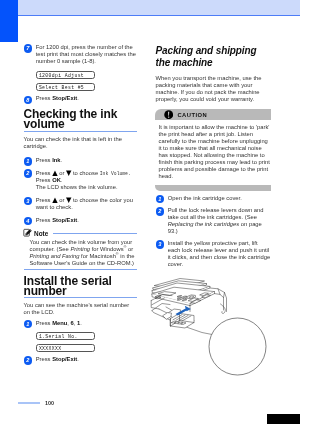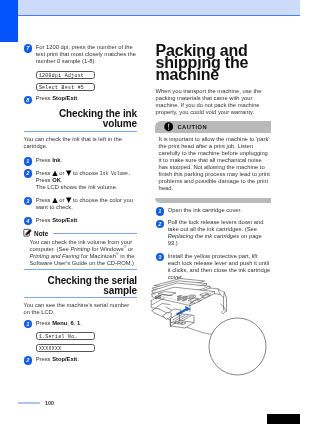--- a/index.html
+++ b/index.html
@@ -27,22 +27,22 @@
   .i{font-style:italic;}
   .sup{font-size:0.66em;vertical-align:super;line-height:0;}
   .tri{font-size:1.3em;color:#000;font-family:"DejaVu Sans",sans-serif;}
   .tri{font-size:1.22em;color:#000;font-family:"DejaVu Sans",sans-serif;}
 
   .lcd{border:0.75px solid #555;border-radius:2.6px;height:8px;
        margin:0 0 4.2px 12.2px;width:59px;
        font-family:"Liberation Mono",monospace;font-size:4.75px;line-height:8.2px;letter-spacing:0.38px;
        color:#1a1a1a;padding-left:2.2px;box-sizing:border-box;overflow:hidden;white-space:nowrap;}
 
-  .h1{font-size:16px;font-weight:bold;color:#111;line-height:12.4px;margin:0;letter-spacing:-0.012em;}
-  .h2{font-size:10px;font-weight:bold;color:#111;line-height:10px;margin:0;letter-spacing:-0.012em;text-align:right;}
+  .h1{font-size:10px;font-weight:bold;color:#111;line-height:12.4px;margin:0;letter-spacing:-0.012em;font-style:italic;}
+  .h2{font-size:12px;font-weight:bold;color:#111;line-height:10px;margin:0;letter-spacing:-0.012em;}
   .hrule{height:0.85px;background:#7fa5ef;margin-top:1.2px;}
 
   .note{margin-top:4.5px;}
   .notehdr{display:flex;align-items:center;height:8.5px;}
   .noteicon{width:9.5px;height:9.5px;flex:0 0 auto;margin-left:-0.5px;}
   .notelbl{font-size:6.4px;font-weight:bold;color:#111;margin-left:1.6px;}
   .noterule{flex:1 1 auto;height:0.75px;background:#7fa5ef;margin-left:4.5px;}
   .notebody{font-size:5.8px;line-height:7px;color:#333;padding:1.6px 0 2px 6px;}
   .notefoot{height:0.75px;background:#7fa5ef;}
 
@@ -118,21 +118,21 @@
           <path d="M7.2 23.6 L10.4 22.1" stroke="#ffffff" stroke-width="0.9"></path>
         </svg>
         <div class="notelbl">Note</div>
         <div class="noterule"></div>
       </div>
       <div class="notebody" id="noteBody"><span>You can check the ink volume from your computer. (See </span><span class="i">Printing</span><span> for Windows</span><span class="sup">®</span><span> or </span><span class="i">Printing and Faxing</span><span> for Macintosh</span><span class="sup">®</span><span> in the Software User's Guide on the CD-ROM.)</span></div>
       <div class="notefoot"></div>
     </div>
 
 
-    <h2 class="h2" style="margin-top:6.5px;">Checking the serial sample</h2>
+    <h2 class="h2" style="margin-top:6.5px;">Install the serial number</h2>
     <div class="hrule"></div>
 
     <div class="bodytext" style="margin-top:3.6px;margin-bottom:4px;">You can see the machine's serial number on the LCD.</div>
 
     <div id="serialSteps">
         <div class="step">
           <div class="bullet">1</div>
           <div class="steptext"><span>Press </span><span class="b">Menu</span><span>, </span><span class="b">6</span><span>, </span><span class="b">1</span><span>.</span></div>
         </div>
       </div>

